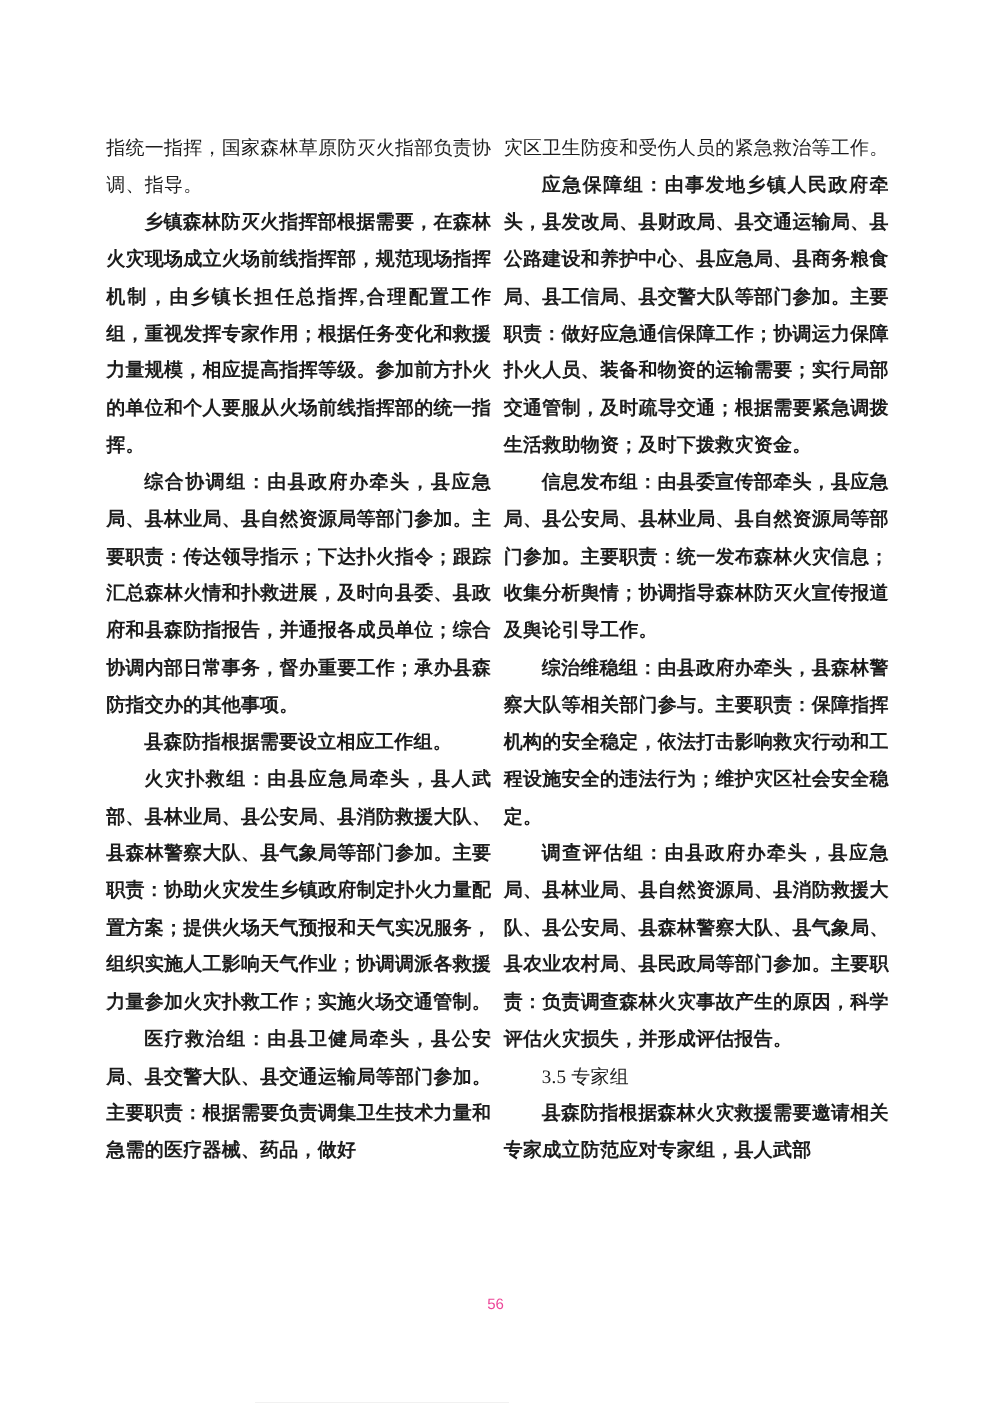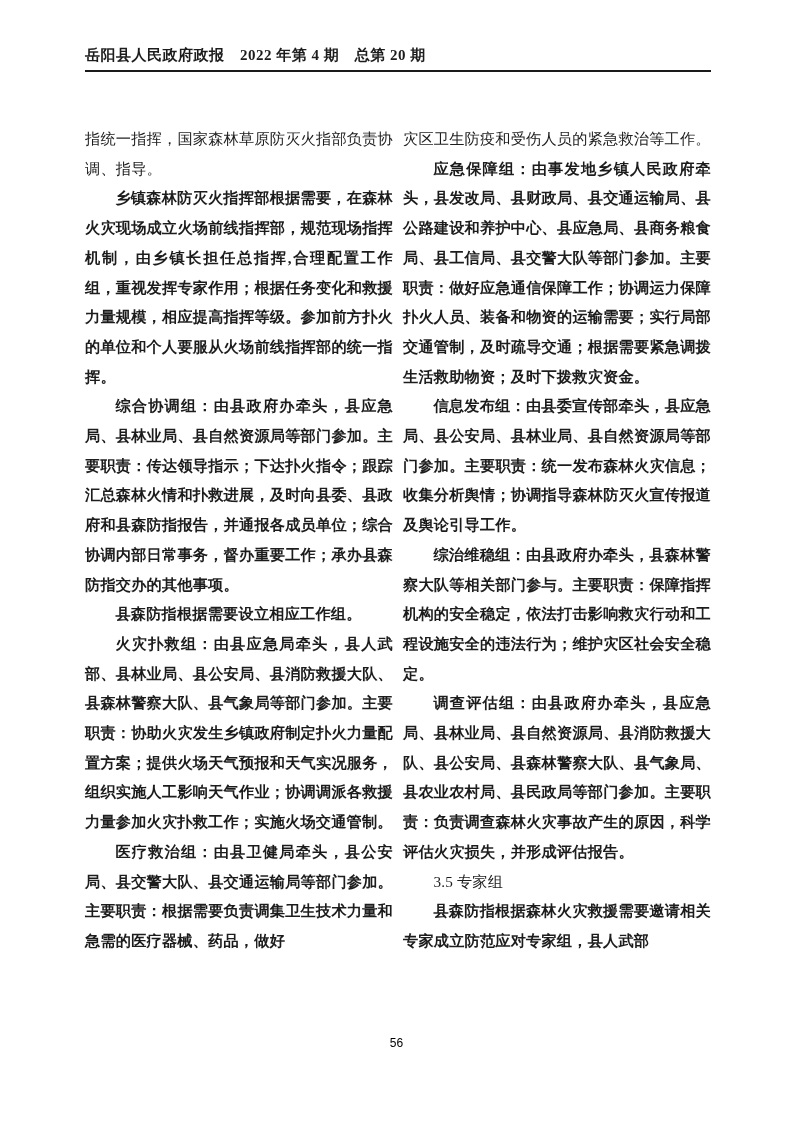--- a/index.html
+++ b/index.html
@@ -21,21 +21,21 @@
     border-bottom: 2px solid #1a1a1a;
     padding-bottom: 5px;
     font-size: 15px;
     font-weight: bold;
     letter-spacing: 0.5px;
     white-space: nowrap;
   }
   .content {
     position: absolute;
     left: 85px;
-    top: 124px;
+    top: 104px;
     width: 626px;
     display: flex;
     gap: 10px;
   }
   .column { width: 308px; }
   .column p {
     margin: 0;
     font-size: 15.2px;
     line-height: 29.7px;
     text-align: justify;
@@ -45,31 +45,28 @@
   .column p.para { text-indent: 2em; font-weight: bold; }
   .column p.heading { text-indent: 2em; }
   .column p.cont { text-indent: 0; }
   .page-number {
     position: absolute;
     left: 0;
     top: 1036px;
     width: 100%;
     text-align: center;
     font-size: 12px;
-    color: #000000;
+    color: #ec4899;
     font-family: "Liberation Sans", "DejaVu Sans", sans-serif;
   }
 </style>
 </head>
 <body>
 
 <div class="page">
-  <div class="header">
-    <span>岳阳县人民政府政报　2022 年第 4 期　总第 20 期</span>
-  </div>
 
   <div class="content">
     <div class="column">
         <p class="cont">指统一指挥，国家森林草原防灭火指部负责协调、指导。</p>
         <p class="para">乡镇森林防灭火指挥部根据需要，在森林火灾现场成立火场前线指挥部，规范现场指挥机制，由乡镇长担任总指挥,合理配置工作组，重视发挥专家作用；根据任务变化和救援力量规模，相应提高指挥等级。参加前方扑火的单位和个人要服从火场前线指挥部的统一指挥。</p>
         <p class="para">综合协调组：由县政府办牵头，县应急局、县林业局、县自然资源局等部门参加。主要职责：传达领导指示；下达扑火指令；跟踪汇总森林火情和扑救进展，及时向县委、县政府和县森防指报告，并通报各成员单位；综合协调内部日常事务，督办重要工作；承办县森防指交办的其他事项。</p>
         <p class="para">县森防指根据需要设立相应工作组。</p>
         <p class="para">火灾扑救组：由县应急局牵头，县人武部、县林业局、县公安局、县消防救援大队、县森林警察大队、县气象局等部门参加。主要职责：协助火灾发生乡镇政府制定扑火力量配置方案；提供火场天气预报和天气实况服务，组织实施人工影响天气作业；协调调派各救援力量参加火灾扑救工作；实施火场交通管制。</p>
         <p class="para">医疗救治组：由县卫健局牵头，县公安局、县交警大队、县交通运输局等部门参加。主要职责：根据需要负责调集卫生技术力量和急需的医疗器械、药品，做好</p>
       </div>

